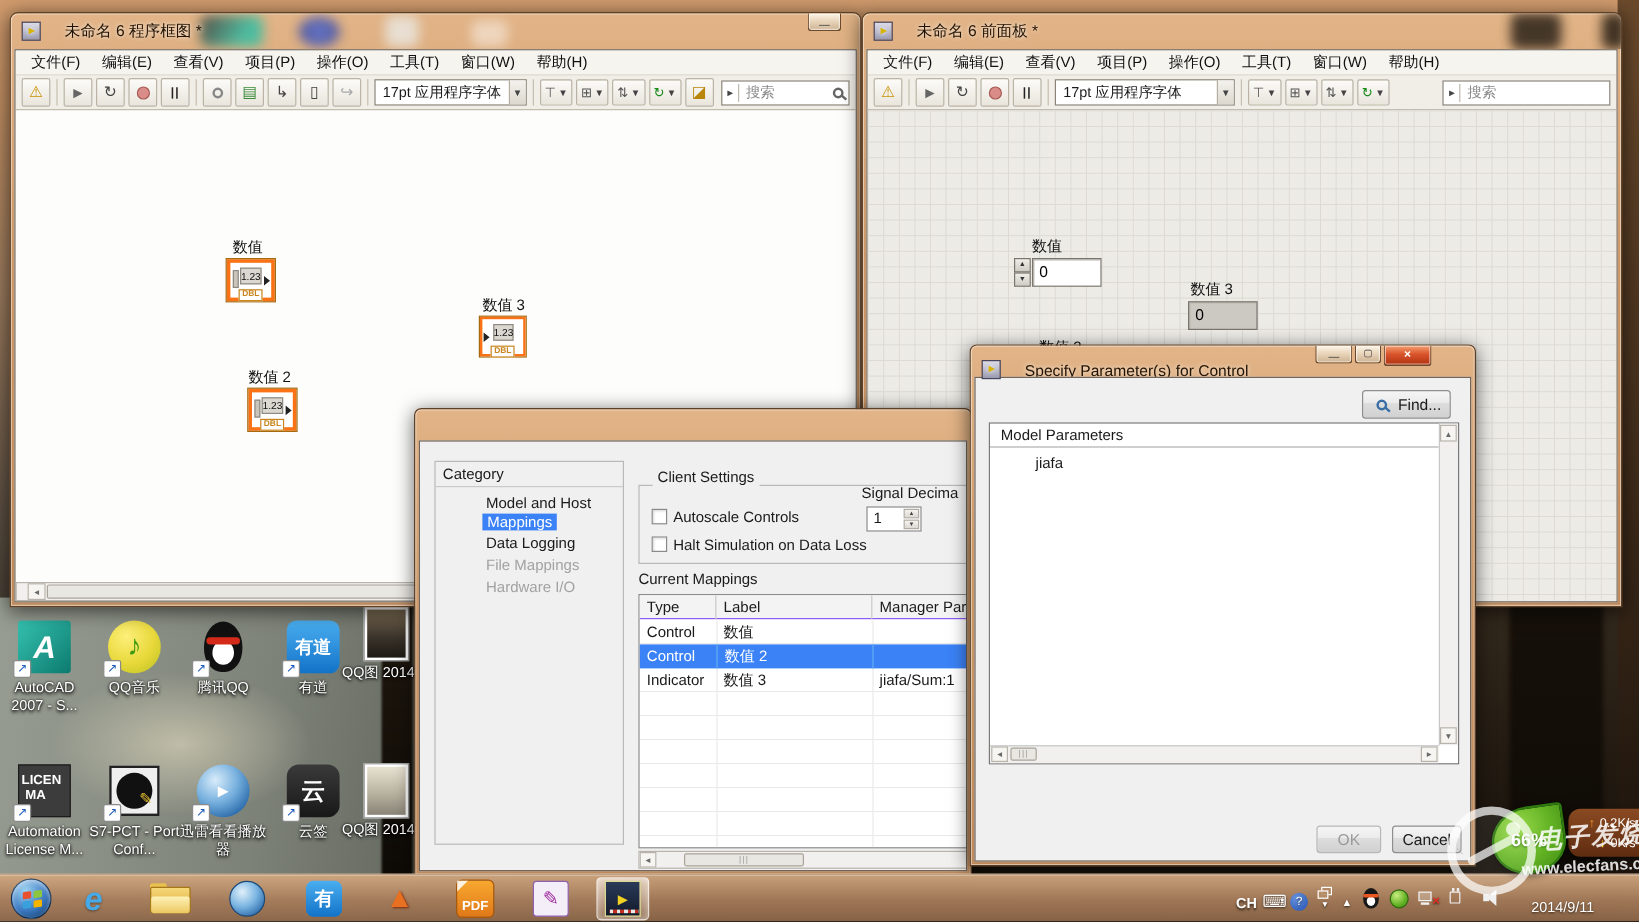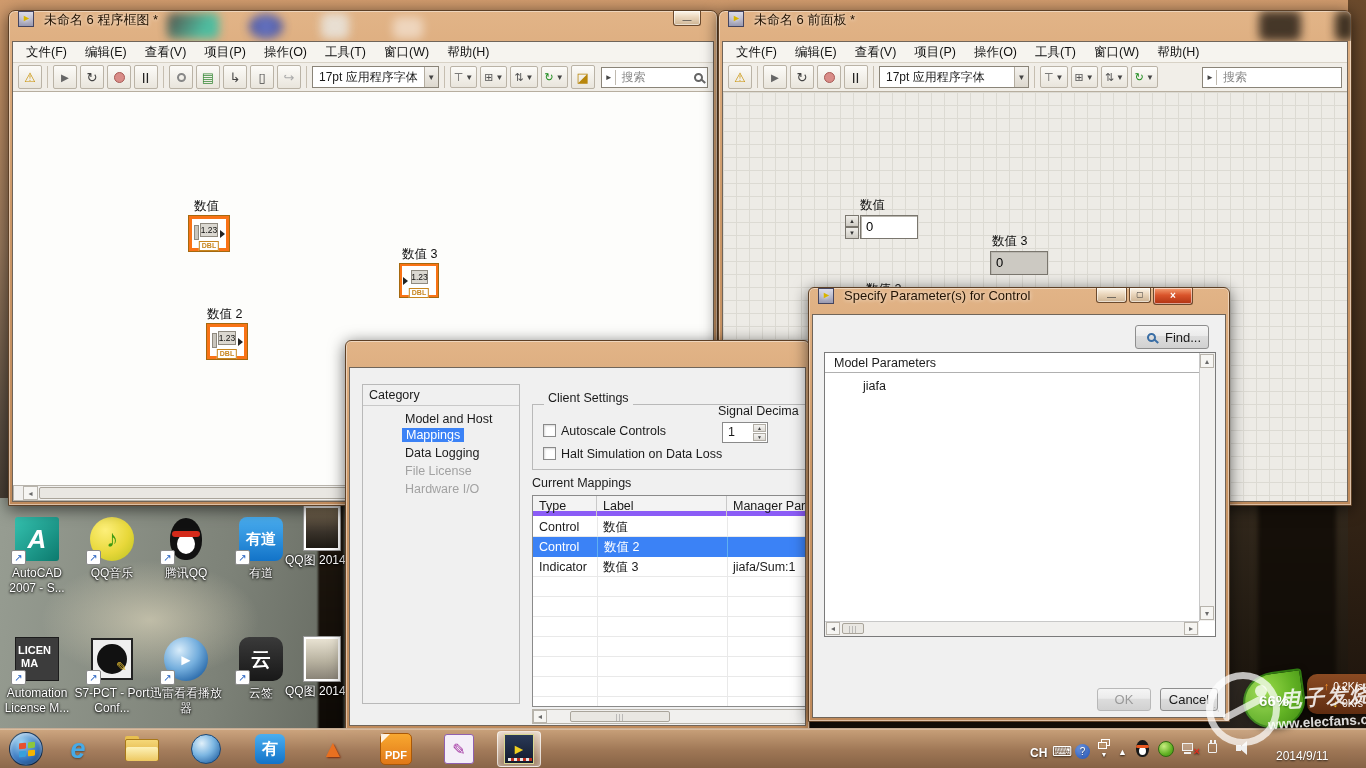--- a/index.html
+++ b/index.html
@@ -21,21 +21,21 @@
   
   .dlabel{position:absolute;width:78px;text-align:center;font-size:12px;color:#fff;line-height:15px;
     text-shadow:0 1px 3px #000,0 0 2px #000}
   .dart{position:relative;width:46px;height:46px;display:flex;align-items:center;justify-content:center}
   .sc{position:absolute;left:-3px;bottom:-3px;width:15px;height:15px;background:#fff;border:1px solid #8a8a8a;
     border-radius:2px;font-size:10px;color:#1d5bbf;display:flex;align-items:center;justify-content:center}
   
   .w7{position:absolute;border-radius:7px 7px 0 0;border:1px solid #5d4026;
     background:linear-gradient(#e2b487,#cc9868 40%,#bf8a5b);
     box-shadow:inset 0 0 0 1px rgba(255,255,255,.45),0 3px 16px rgba(0,0,0,.6);overflow:hidden}
-  .cap{position:absolute;left:0;right:0;top:0;display:flex;align-items:flex-start;padding-left:9px;gap:10px;
+  .cap{position:absolute;left:0;right:0;top:0;display:flex;align-items:center;padding-left:9px;gap:20px;
     font-size:13px;color:#221303;text-shadow:0 0 4px rgba(255,255,255,.9);overflow:hidden}
   .lvicon{width:16px;height:16px;flex:0 0 16px;background:linear-gradient(#dcdce8,#9a9ab0);border:1px solid #45455f;
     position:relative;z-index:2}
   .lvicon::after{content:"►";position:absolute;left:3px;top:1px;font-size:9px;color:#d8b400}
   .blob{position:absolute;filter:blur(5px);opacity:.85;border-radius:6px}
   .capbtn{position:absolute;border:1px solid #6b4a2e;border-top:none;border-radius:0 0 3px 3px;
     background:linear-gradient(#fdf6ea,#ead6bc 45%,#cdb392);box-shadow:inset 0 0 0 1px rgba(255,255,255,.55);
     display:flex;align-items:flex-end;justify-content:center;font-size:9px;color:#333;line-height:10px}
   .capbtn.close{background:linear-gradient(#f5a072,#d9542b 45%,#b03312);color:#fff;font-size:10px;
     align-items:center;font-weight:bold}
@@ -430,39 +430,39 @@
 
   <div class="w7" style="left:345px;top:340px;width:465px;height:390px;border-radius:6px 6px 0 0">
     <div class="frame" style="top:26px;background:#f0f0f0">
 
       <div class="gb" style="left:12px;top:16px;width:158px;height:320px;background:#f0f0f0"></div>
       <div class="lbl" style="left:19px;top:20px">Category</div>
       <div style="position:absolute;left:13px;top:37px;width:156px;height:1px;background:#c9c9c9"></div>
       <div class="lbl" style="left:55px;top:44px">Model and Host</div>
       <div class="lbl selblue" style="left:52px;top:60px;padding:0 4px">Mappings</div>
       <div class="lbl" style="left:55px;top:78px">Data Logging</div>
-      <div class="lbl dim" style="left:55px;top:96px">File License</div>
+      <div class="lbl dim" style="left:55px;top:96px">File Mappings</div>
       <div class="lbl dim" style="left:55px;top:114px">Hardware I/O</div>
 
       <div class="gb" style="left:182px;top:36px;width:277px;height:66px"></div>
       <div class="legend" style="left:194px;top:23px">Client Settings</div>
       <div class="lbl" style="left:368px;top:36px;width:90px;overflow:hidden">Signal Decima</div>
       <div class="cbx" style="left:193px;top:56px"></div>
       <div class="lbl" style="left:211px;top:56px">Autoscale Controls</div>
       <div style="position:absolute;left:372px;top:54px;width:46px;height:21px;background:#fff;border:1px solid #8a8a8a">
         <span class="lbl" style="left:5px;top:2px">1</span>
         <span style="position:absolute;right:1px;top:1px;width:13px;height:8px;background:linear-gradient(#f4f3f1,#dcd9d3);border:1px solid #b0aca4;font-size:5px;color:#444;display:flex;align-items:center;justify-content:center">▲</span>
         <span style="position:absolute;right:1px;bottom:1px;width:13px;height:8px;background:linear-gradient(#f4f3f1,#dcd9d3);border:1px solid #b0aca4;font-size:5px;color:#444;display:flex;align-items:center;justify-content:center">▼</span>
       </div>
       <div class="cbx" style="left:193px;top:79px"></div>
       <div class="lbl" style="left:211px;top:79px">Halt Simulation on Data Loss</div>
 
       <div class="lbl" style="left:182px;top:108px">Current Mappings</div>
       <div style="position:absolute;left:182px;top:127px;width:277px;height:212px;background:#fff;border:1px solid #8a8a8a;overflow:hidden">
-        <div style="position:absolute;left:0;top:0;right:0;height:20px;background:#f3f3f3;border-bottom:5px solid #8b5cf6;display:flex">
+        <div style="position:absolute;left:0;top:0;right:0;height:20px;background:#f3f3f3;border-bottom:1px solid #8b5cf6;display:flex">
           <div class="mtheadc" style="width:64px">Type</div>
           <div class="mtheadc" style="width:130px">Label</div>
           <div class="mtheadc" style="flex:1;border-right:none">Manager Par</div>
         </div>
         <div style="position:absolute;left:0;top:21px;right:0;bottom:0;
              background-image:repeating-linear-gradient(180deg,transparent 0 19px,#e9e9e9 19px 20px)">
           <div style="position:absolute;left:64px;top:0;bottom:0;width:1px;background:#e9e9e9"></div>
           <div style="position:absolute;left:194px;top:0;bottom:0;width:1px;background:#e9e9e9"></div>
           <div class="mtrow" style="top:0">
             <span class="mtc" style="left:0;width:64px">Control</span>

